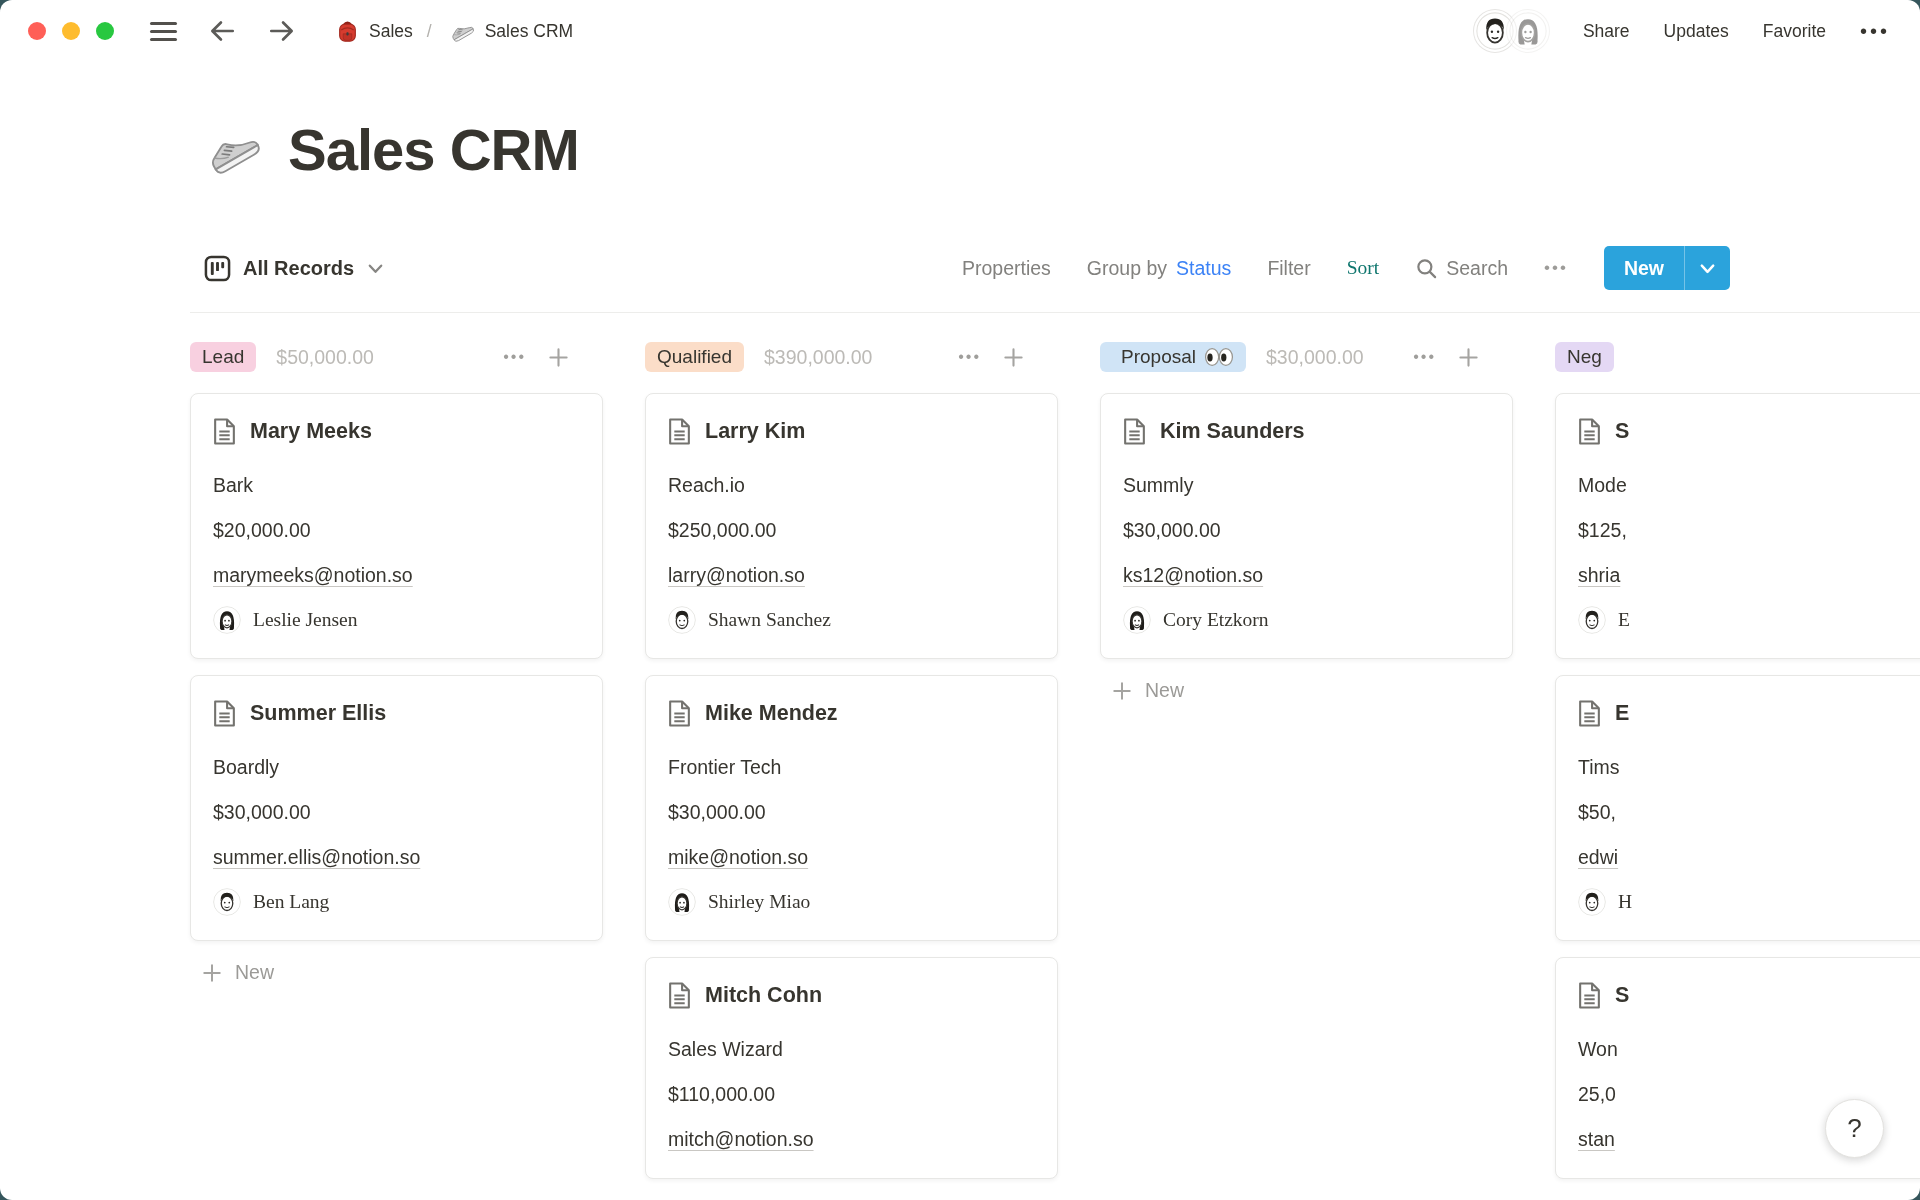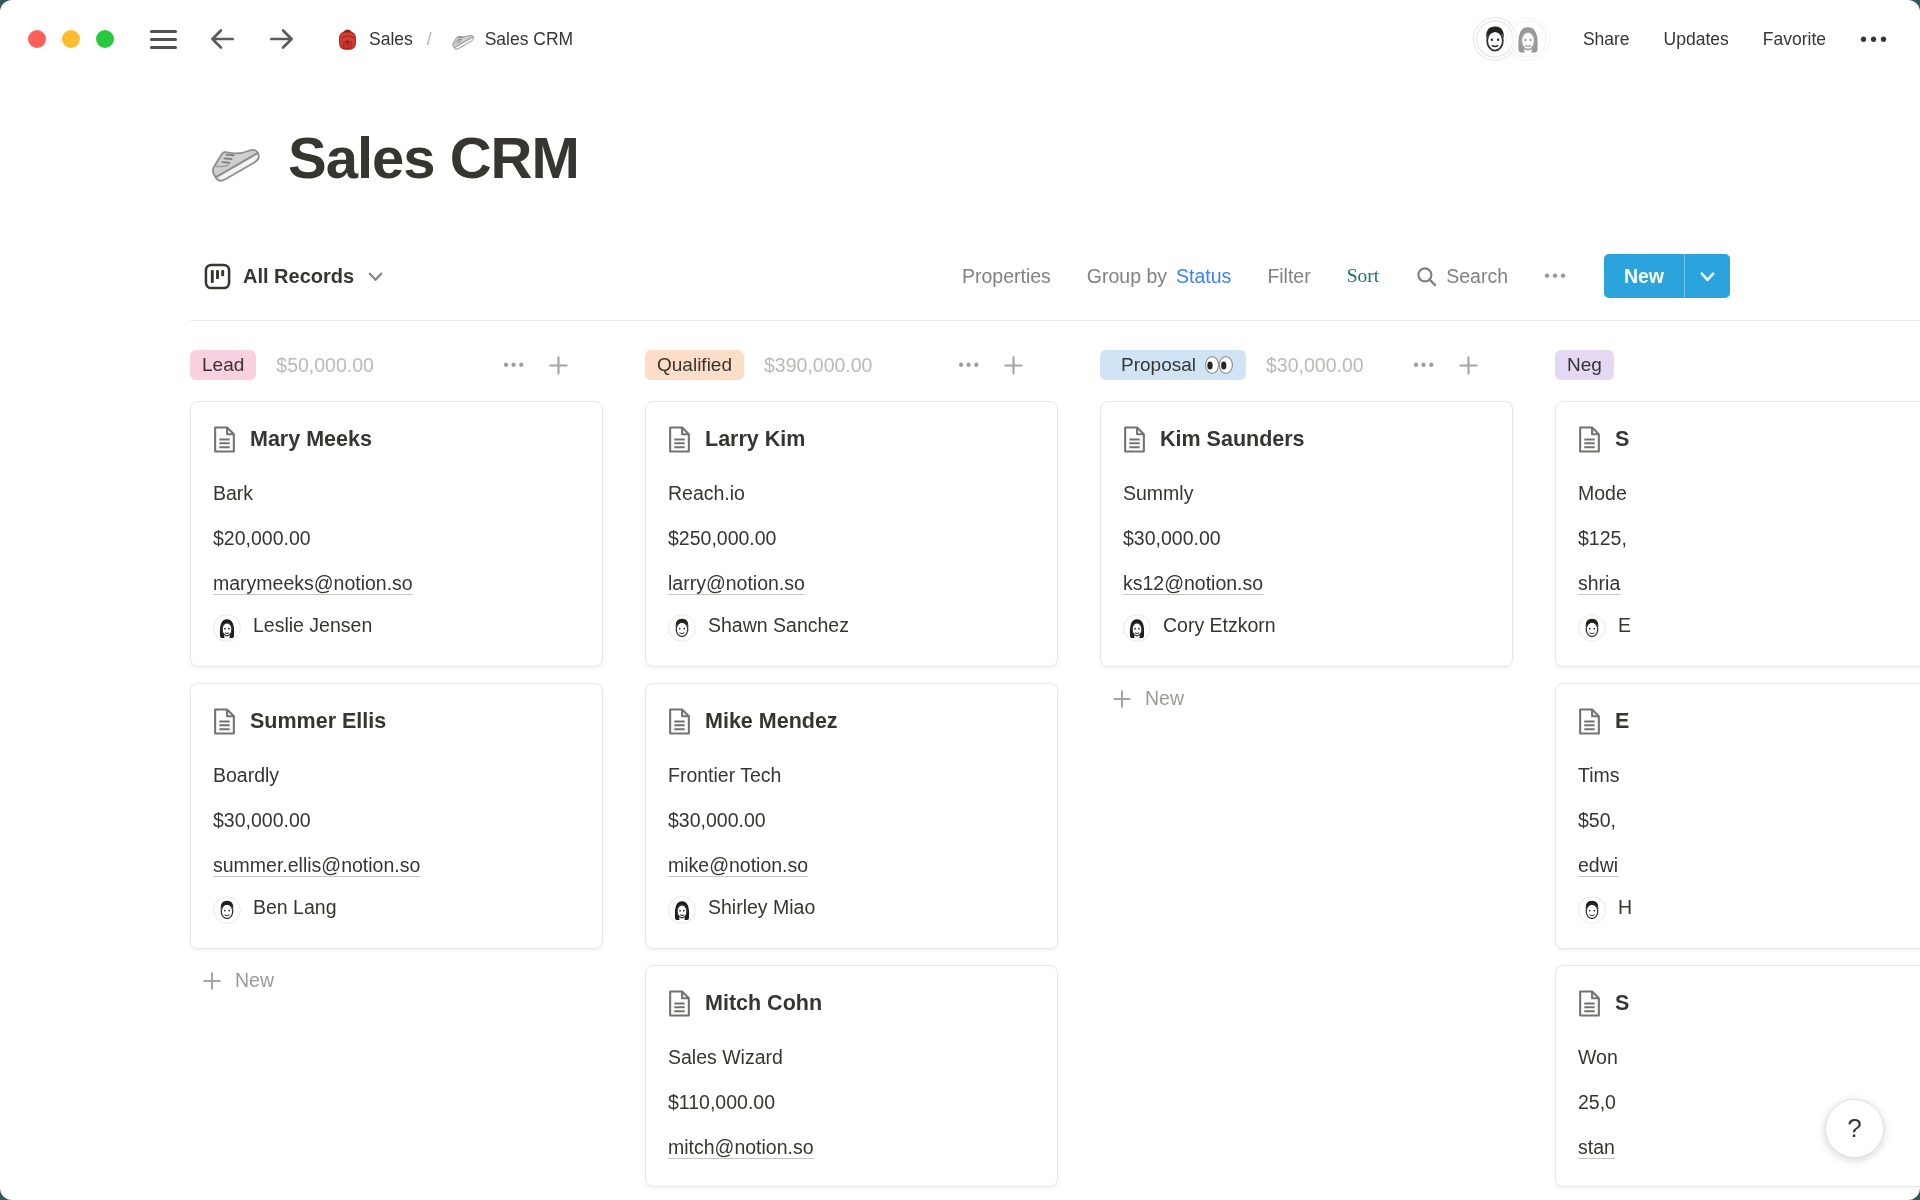--- a/index.html
+++ b/index.html
@@ -6,21 +6,21 @@
   body{
     width:1920px;height:1200px;overflow:hidden;
     background:#35565c;
     font-family:"Liberation Sans","DejaVu Sans",sans-serif;
     color:#37352f;
   }
   .window{
     position:absolute;inset:0;background:#fff;border-radius:12px;overflow:hidden;
   }
   
-  .topbar{height:62px;display:flex;align-items:center;padding:8px 30px 0 28px;}
+  .topbar{height:62px;display:flex;align-items:center;padding:0 30px 0 28px;}
   .lights{display:flex;align-items:center;gap:16px;}
   .light{width:18px;height:18px;border-radius:50%;}
   .hamburger{margin-left:36px;display:flex;flex-direction:column;gap:5px;cursor:pointer;}
   .hamburger span{width:27px;height:3px;background:#52504c;border-radius:2px;}
   .navarrow{margin-left:30px;width:30px;height:30px;}
   .crumbs{display:flex;align-items:center;margin-left:38px;font-size:17.5px;gap:10px;}
   .crumb{display:flex;align-items:center;gap:9px;cursor:pointer;}
   .crumb-sep{color:#b3b1ad;margin:0 4px;}
   .topbar-right{margin-left:auto;display:flex;align-items:center;gap:34px;font-size:17.5px;}
   .tb-avatars{display:flex;}
@@ -55,21 +55,21 @@
   .col-sum{margin-left:20px;font-size:19.5px;color:#bcbab6;white-space:nowrap;}
   .col-icons{margin-left:auto;display:flex;align-items:center;gap:22px;}
   .col-dots{color:#9f9e9b;letter-spacing:2px;font-size:16px;cursor:pointer;}
   .card{margin-top:16px;background:#fff;border:1px solid #e7e7e5;border-radius:8px;
         padding:22px 22px 24px;box-shadow:0 2px 4px rgba(15,15,15,.05);cursor:pointer;}
   .column .card:first-of-type{margin-top:28px;}
   .card-title{display:flex;align-items:center;gap:14px;font-size:21.5px;font-weight:700;line-height:30px;}
   .card-line{margin-top:15px;font-size:19.5px;line-height:30px;}
   .card-line.company{margin-top:24px;}
   .card-line.email a{color:#37352f;text-decoration:underline;text-decoration-color:#c9c7c3;text-underline-offset:4px;text-decoration-thickness:1px;}
-  .owner{margin-top:16px;display:flex;align-items:flex-start;gap:12px;font-size:19.5px;}
+  .owner{margin-top:16px;display:flex;align-items:center;gap:12px;font-size:19.5px;font-family:Liberation Serif, serif;}
   .owner-avatar{width:28px;height:28px;border-radius:50%;flex:none;}
   .new-row{margin-top:20px;display:flex;align-items:center;gap:13px;color:#9b9a97;font-size:19.5px;padding-left:12px;cursor:pointer;}
   
   .help-btn{position:absolute;right:36px;bottom:42px;width:57px;height:57px;border-radius:50%;
     background:#fff;border:1px solid #e3e2df;box-shadow:0 2px 8px rgba(15,15,15,.18);
     display:flex;align-items:center;justify-content:center;font-size:26px;color:#37352f;cursor:pointer;z-index:5;}
   .hidden-defs{position:absolute;width:0;height:0;overflow:hidden;}
 </style>
 </head>
 <body>

